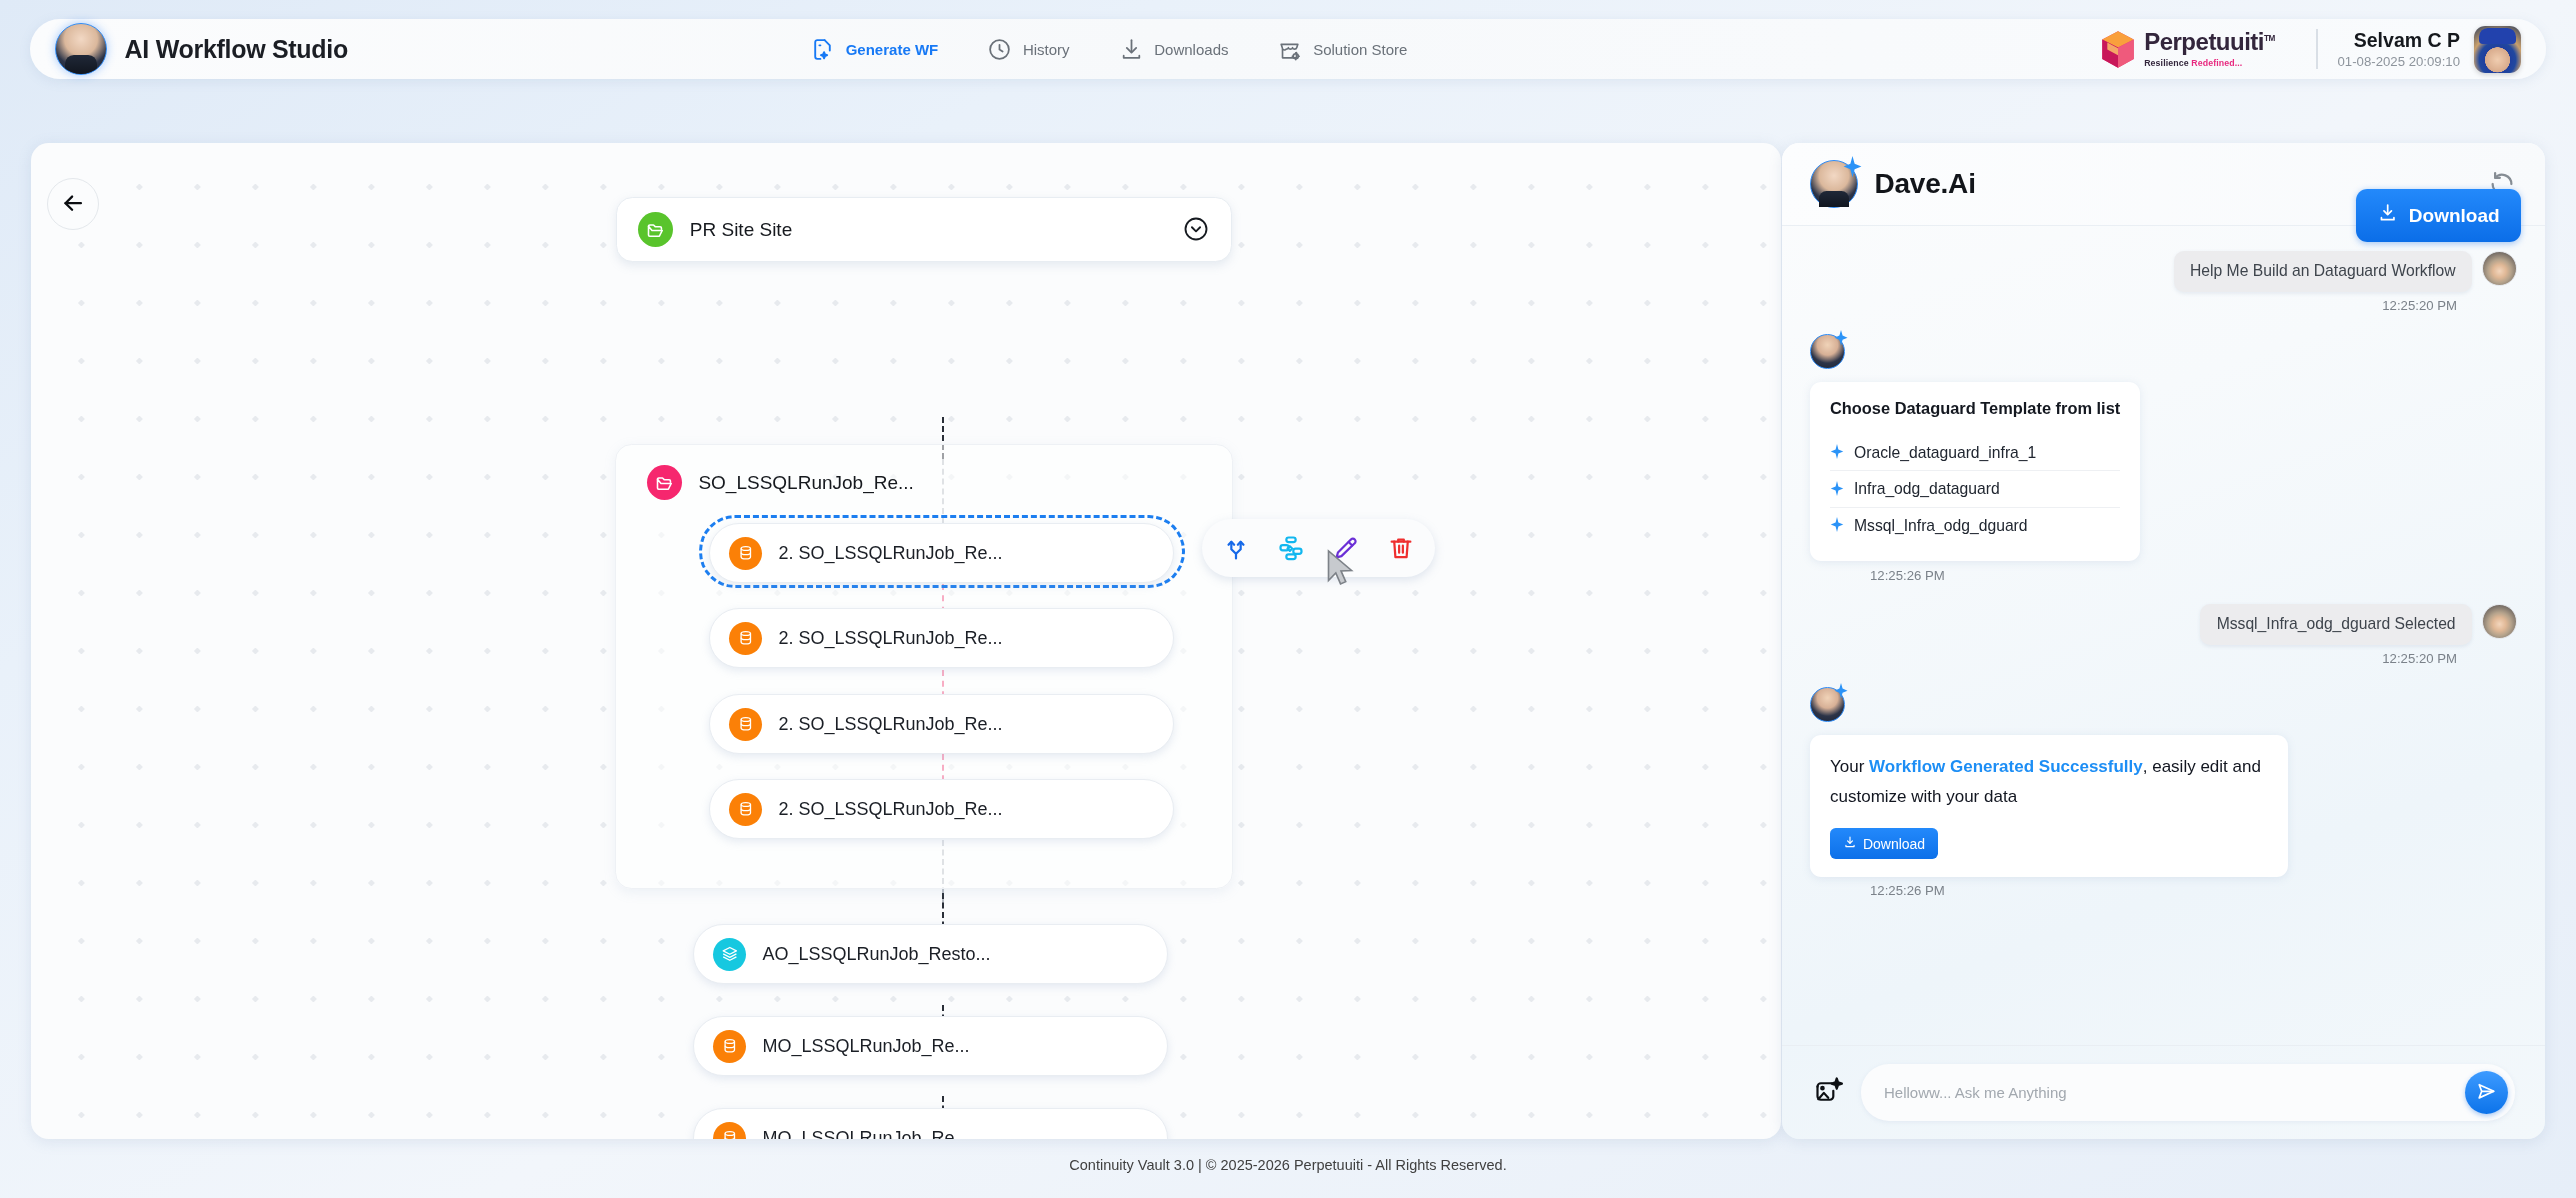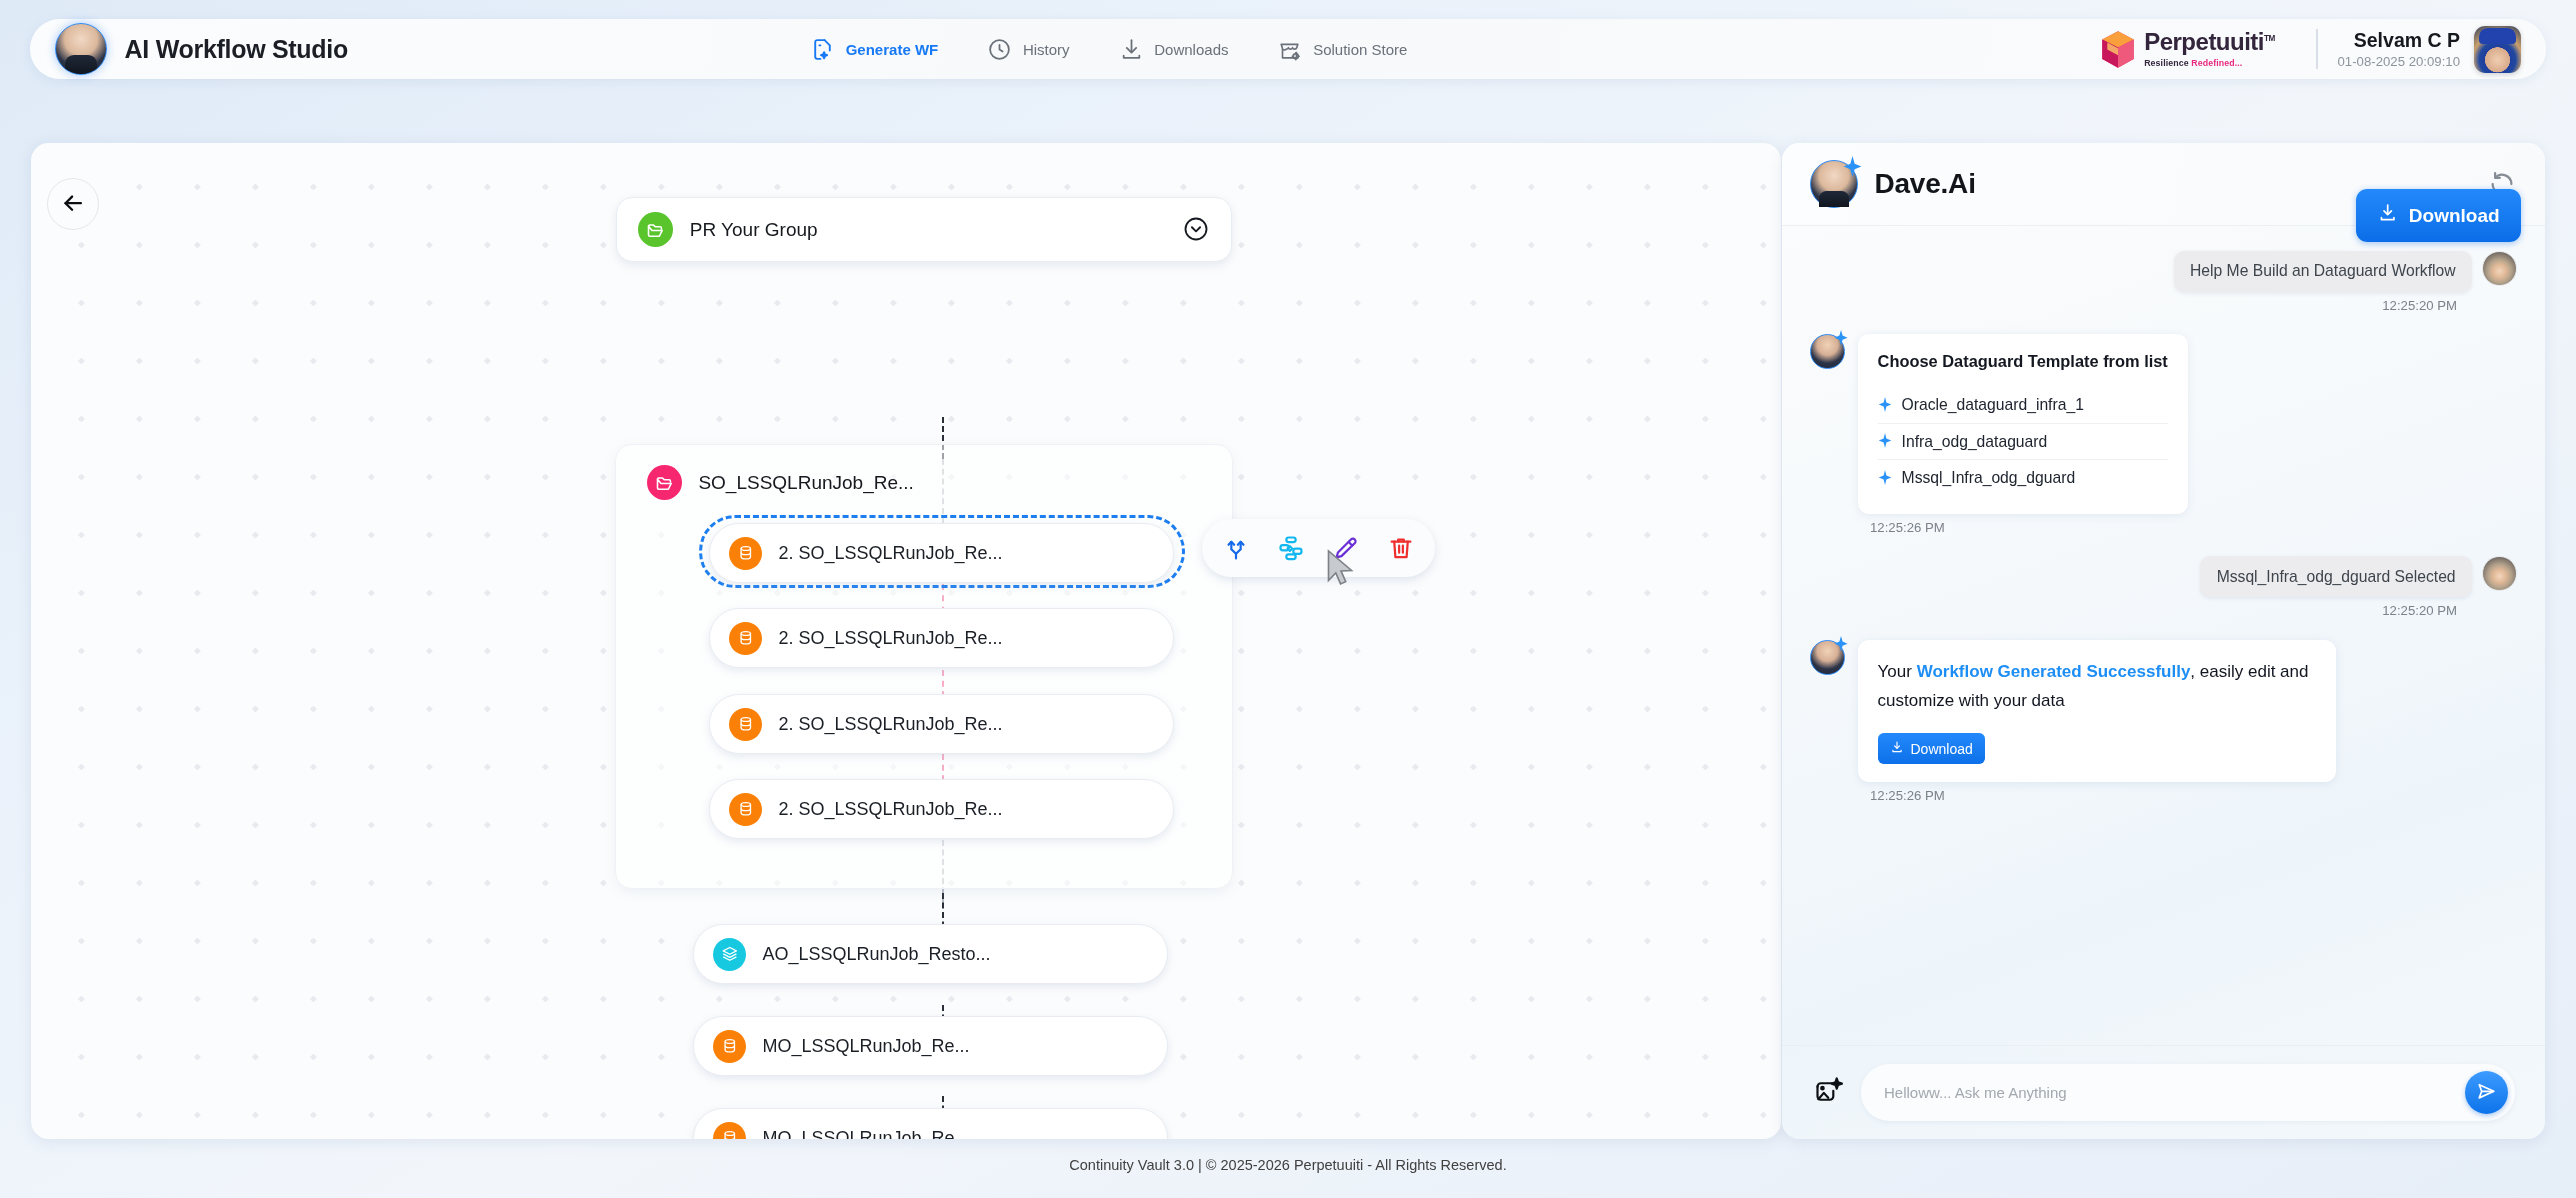--- a/index.html
+++ b/index.html
@@ -183,21 +183,21 @@
     background: linear-gradient(#202838,#11161f); border-radius: 7.5px 7.5px 0 0;
   }
   .spark { position: absolute; right: -5px; top: -5px; }
   .chat-title { font-size: 28px; font-weight: 700; color: #12151a; margin-left: 16.4px; letter-spacing:-0.2px;}
   .refresh-btn { margin-left: auto; cursor: pointer; width:30px; height:30px; }
 
   .chat-body { flex: 1; padding: 25px 28px 6.3px; overflow: hidden; position: relative; }
 
   .msg-row { display: flex; margin-bottom: 6.3px; }
   .msg-row.user { justify-content: flex-end; align-items: flex-start; gap: 10px; }
-  .msg-row.bot  { justify-content: flex-start; align-items: flex-start; gap: 12.6px; }
+  .msg-row.bot  { justify-content: flex-start; align-items: flex-start; gap: 12.6px; flex-direction: column; }
 
   .bub-user {
     background: #ececee; color: #3e444c; font-size: 15.7px;
     padding: 11.3px 16.4px; border-radius: 10px;
     box-shadow: 0 1.3px 3.8px rgba(130,150,180,.14);
     max-width: 491px;
   }
   .bub-bot {
     background: #ffffff; border-radius: 11.3px;
     padding: 17.6px 20px;
@@ -361,21 +361,21 @@
     <div class="conn dark" style="left:911px; top:953px; height:63px;"></div>
 
     <div class="grp-card" style="left:585px; top:54px; width:616px; height:65px; padding:0 21.4px;">
       <div class="grp-head">
         <span class="grp-ico green">
           <svg width="20" height="20" viewBox="0 0 24 24" fill="none" stroke="#fff" stroke-width="1.9" stroke-linecap="round" stroke-linejoin="round">
             <path d="M3 7.5A1.5 1.5 0 0 1 4.5 6H9l2 2h6a1.5 1.5 0 0 1 1.5 1.5V11"></path>
             <path d="M3 7.5V18a1.5 1.5 0 0 0 1.5 1.5H16l3.5-7H7.2z"></path>
           </svg>
         </span>
-        <span class="grp-name">PR Your Group</span>
+        <span class="grp-name">PR Site Site</span>
       </div>
       <span style="margin-left:auto;">
         <svg width="28" height="28" viewBox="0 0 24 24" fill="none" stroke="#171b21" stroke-width="1.6" stroke-linecap="round" stroke-linejoin="round">
           <circle cx="12" cy="12" r="9"></circle>
             <path d="M8.5 10.5L12 14l3.5-3.5"></path>
         </svg>
       </span>
     </div>
 
     <div class="sub-box" style="left:584px; top:301px; width:618px; height:445px;"></div>

